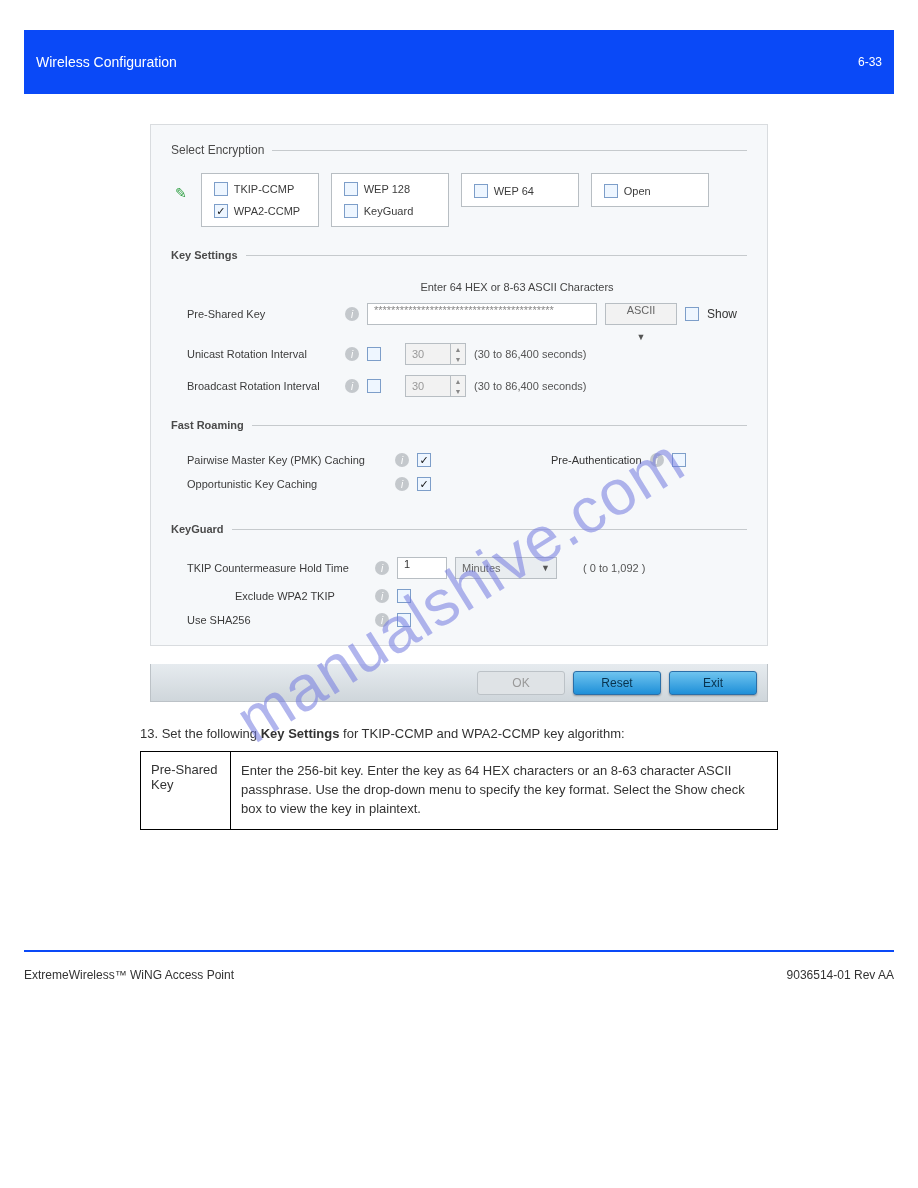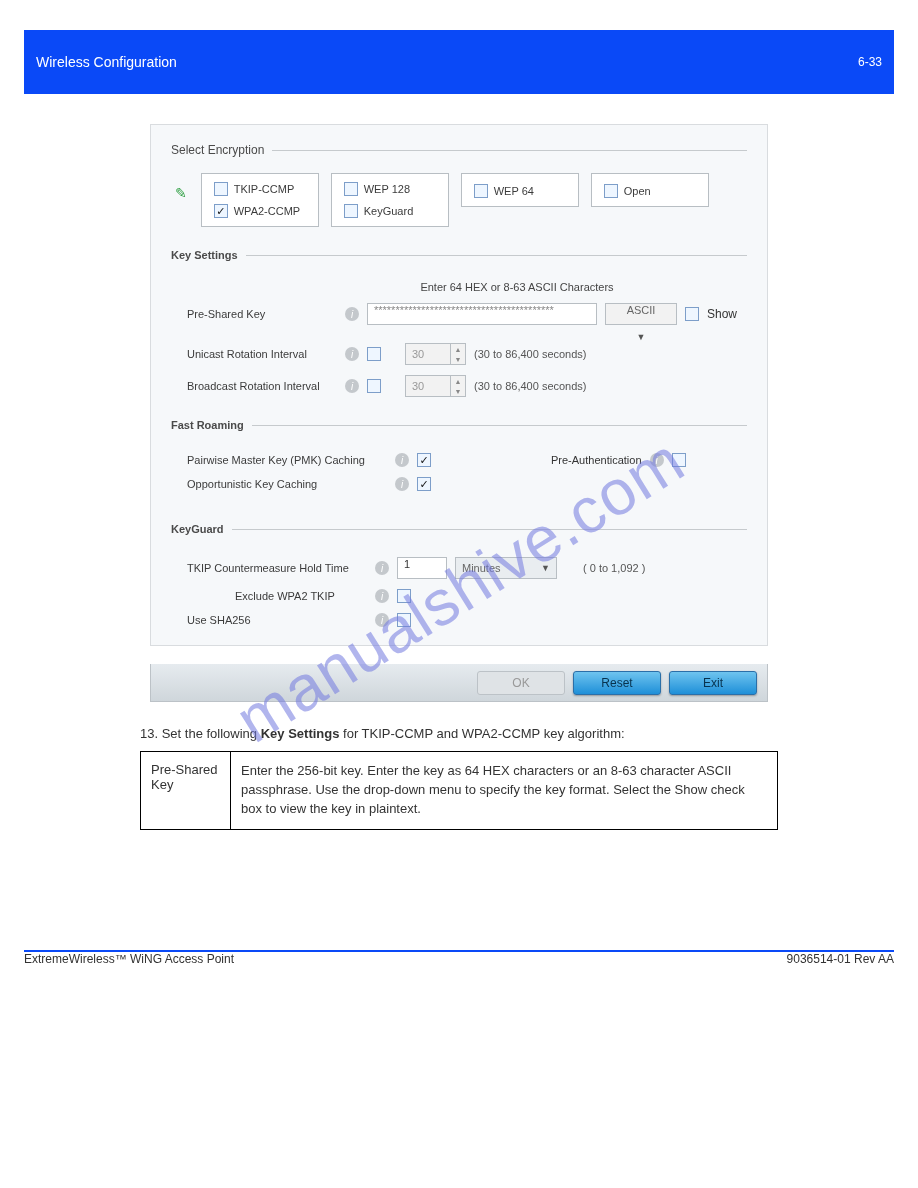--- a/index.html
+++ b/index.html
@@ -178,21 +178,21 @@
     font-size: 64px;
     color: #737ae0;
     opacity: .55;
     transform: translate(-50%,-50%) rotate(-32deg);
     pointer-events: none;
     white-space: nowrap;
     font-weight: 500;
     letter-spacing: 1px;
   }
   .footer-rule { margin: 120px 24px 0 24px; height: 2px; background: #0a49f7; }
-  .footer-row { margin: 0 24px 30px 24px; display: flex; justify-content: space-between; font-size: 12px; color: #333; }
+  .footer-row { margin: 16px 24px 30px 24px; display: flex; justify-content: space-between; font-size: 12px; color: #333; }
 </style>
 </head>
 <body>
 
 <div class="watermark">manualshive.com</div>
 
 <div class="top-banner">
   <span>Wireless Configuration</span>
   <span class="right">6-33</span>
 </div>

